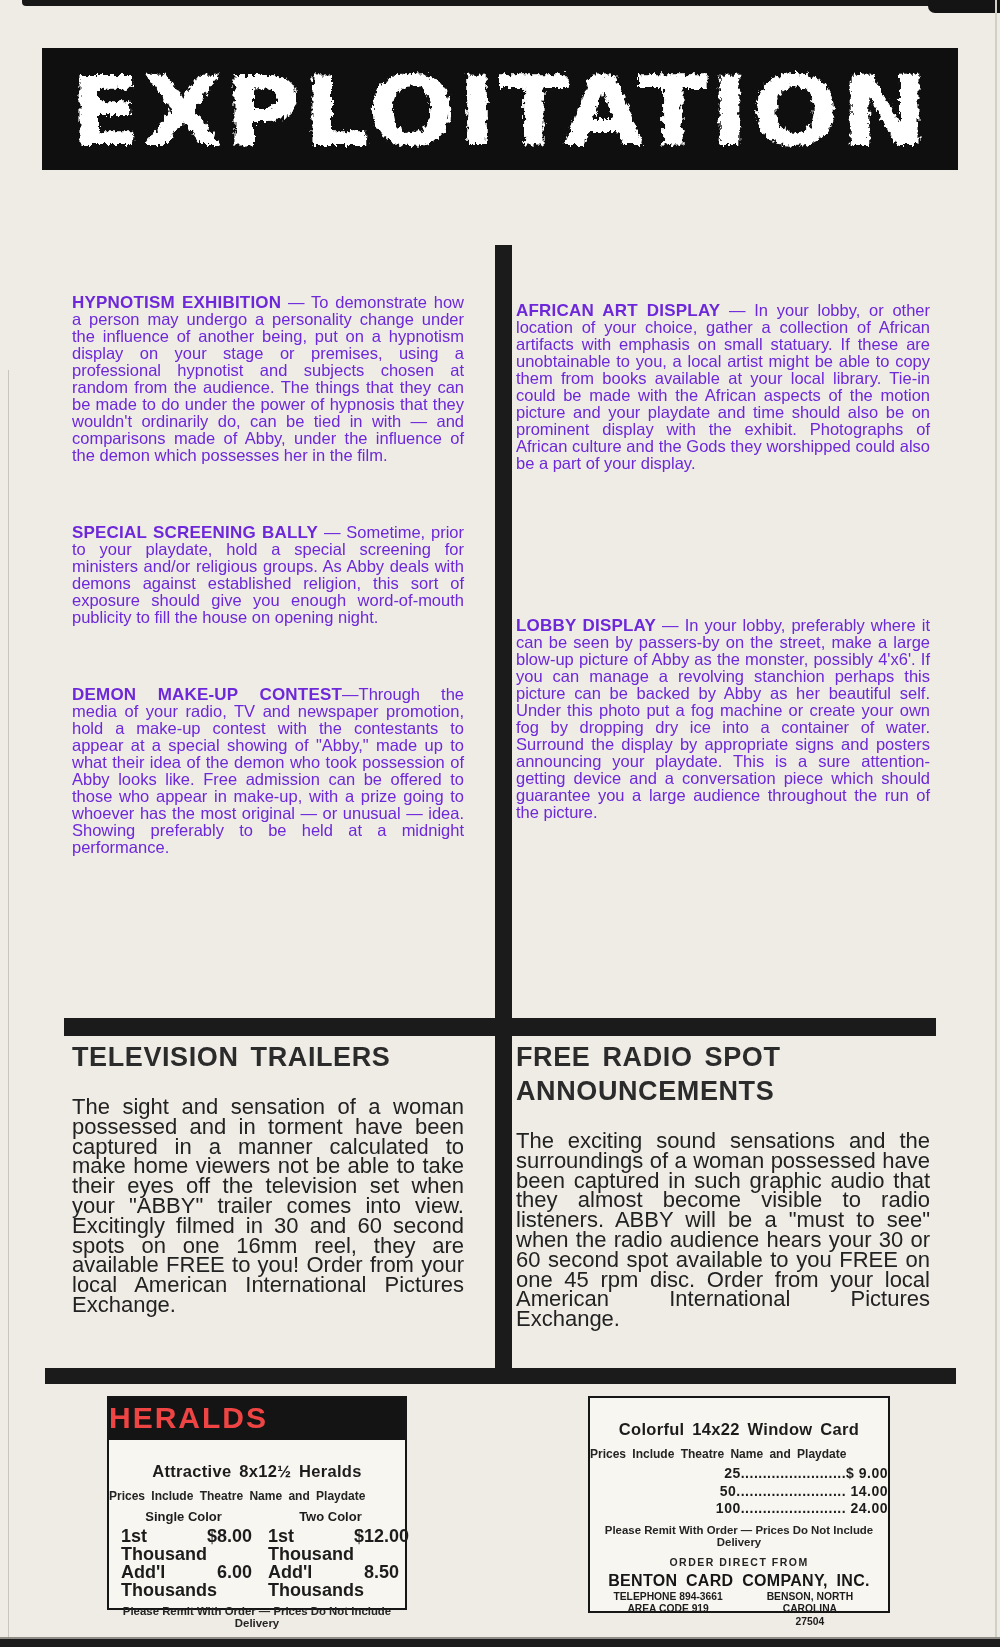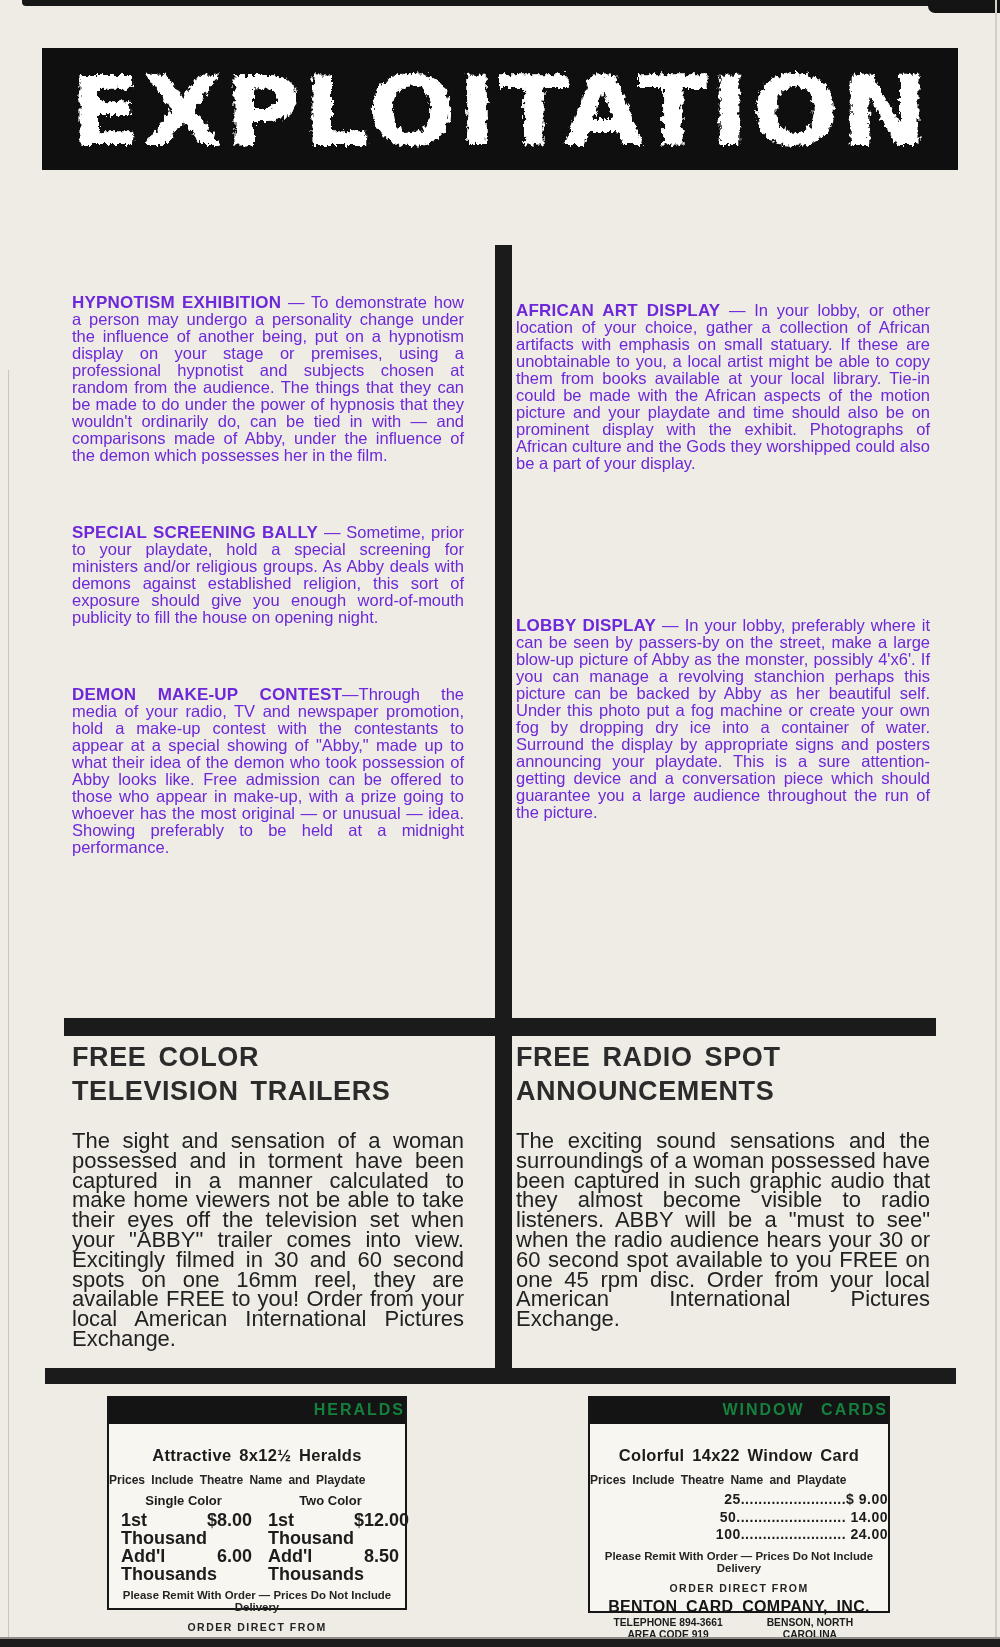--- a/index.html
+++ b/index.html
@@ -57,22 +57,22 @@
   }
 
   
   .pricebox{
     position:absolute;background:#f8f6f0;
     border:2px solid #161616;box-sizing:border-box;
   }
   .heralds{left:107px;top:1396px;width:300px;height:214px;}
   .windowcards{left:588px;top:1396px;width:302px;height:217px;}
   .titlebar{
-    background:#141414;color:#15803d;text-align:right;
-    font-size:16px;font-weight:bold;letter-spacing:2px;
+    background:#141414;color:#ef4444;text-align:left;
+    font-size:30px;font-weight:bold;letter-spacing:2px;
     padding:3px 0 5px;
   }
   .windowcards .titlebar{word-spacing:10px;}
   .boxsub{
     text-align:center;font-weight:bold;font-size:16.5px;
     margin-top:22px;letter-spacing:.3px;word-spacing:3px;color:#1c1c1c;
   }
   .boxnote{
     text-align:left;font-weight:bold;font-size:12px;
     margin-top:8px;word-spacing:3px;color:#242424;
@@ -133,21 +133,20 @@
   <p class="para p3"><b>DEMON MAKE-UP CONTEST</b><span>—</span><span>Through the media of your radio, TV and newspaper promotion, hold a make-up contest with the contestants to appear at a special showing of "Abby," made up to what their idea of the demon who took possession of Abby looks like. Free admission can be offered to those who appear in make-up, with a prize going to whoever has the most original — or unusual — idea. Showing preferably to be held at a midnight performance.</span></p>
 </div>
 
 <div class="abs col-right">
   <p class="para"><b>AFRICAN ART DISPLAY</b><span> — </span><span>In your lobby, or other location of your choice, gather a collection of African artifacts with emphasis on small statuary. If these are unobtainable to you, a local artist might be able to copy them from books available at your local library. Tie-in could be made with the African aspects of the motion picture and your playdate and time should also be on prominent display with the exhibit. Photographs of African culture and the Gods they worshipped could also be a part of your display.</span></p>
   <p class="para"><b>LOBBY DISPLAY</b><span> — </span><span>In your lobby, preferably where it can be seen by passers-by on the street, make a large blow-up picture of Abby as the monster, possibly 4'x6'. If you can manage a revolving stanchion perhaps this picture can be backed by Abby as her beautiful self. Under this photo put a fog machine or create your own fog by dropping dry ice into a container of water. Surround the display by appropriate signs and posters announcing your playdate. This is a sure attention-getting device and a conversation piece which should guarantee you a large audience throughout the run of the picture.</span></p>
 </div>
 
 <div class="abs free-left">
   <h2 class="free">
-    <span>FREE COLOR</span>
     <span>TELEVISION TRAILERS</span>
   </h2>
   <p class="free-body">The sight and sensation of a woman possessed and in torment have been captured in a manner calculated to make home viewers not be able to take their eyes off the television set when your "ABBY" trailer comes into view. Excitingly filmed in 30 and 60 second spots on one 16mm reel, they are available FREE to you! Order from your local American International Pictures Exchange.</p>
 </div>
 
 <div class="abs free-right">
   <h2 class="free">
     <span>FREE RADIO SPOT</span>
     <span>ANNOUNCEMENTS</span>
   </h2>
@@ -181,21 +180,20 @@
         <span>8.50</span>
       </div>
     </div>
   </div>
   <div class="remit">Please Remit With Order — Prices Do Not Include Delivery</div>
   <div class="orderfrom">ORDER DIRECT FROM</div>
   <div class="company">BENTON CARD COMPANY, INC.</div>
 </div>
 
 <div class="pricebox windowcards">
-  <div class="titlebar">WINDOW CARDS</div>
   <div class="boxsub">Colorful 14x22 Window Card</div>
   <div class="boxnote">Prices Include Theatre Name and Playdate</div>
   <div class="wc-prices">
     <div class="wc-price-row">25........................$ 9.00</div>
     <div class="wc-price-row">50......................... 14.00</div>
     <div class="wc-price-row">100........................ 24.00</div>
   </div>
   <div class="remit">Please Remit With Order — Prices Do Not Include Delivery</div>
   <div class="orderfrom">ORDER DIRECT FROM</div>
   <div class="company">BENTON CARD COMPANY, INC.</div>

